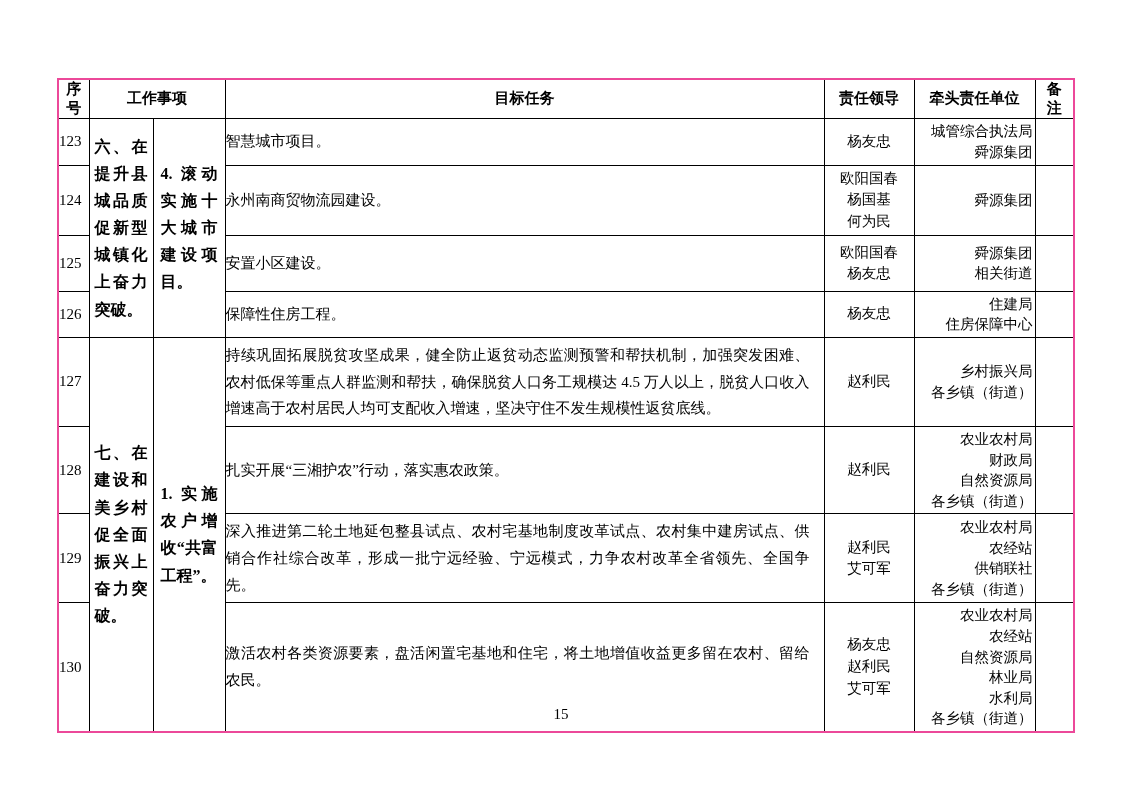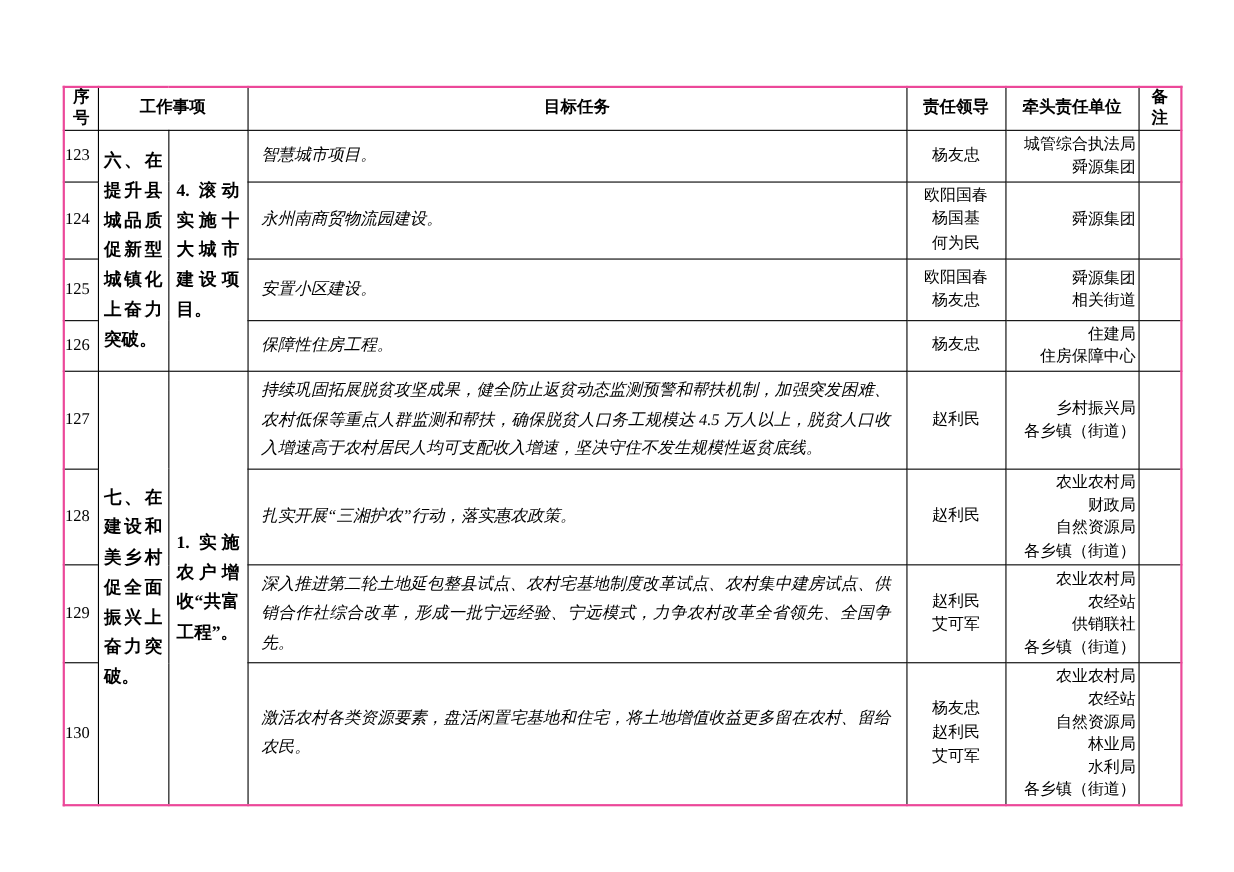--- a/index.html
+++ b/index.html
@@ -70,22 +70,21 @@
     font-size: 16px;
     text-align: justify;
     line-height: 1.7;
     padding: 2px 5px;
   }
   td.proj-cell { padding: 0 7px; }
   td.task-cell {
     font-size: 15px;
     text-align: justify;
     line-height: 1.78;
-    padding: 4px 14px 4px 12px;
-    font-style: italic;
+    padding: 4px 14px 4px 0;
   }
   td.leader-cell {
     font-size: 14.5px;
     text-align: center;
     line-height: 1.5;
     white-space: pre-line;
     padding: 2px 2px;
   }
   td.unit-cell {
     font-size: 14.5px;
@@ -209,14 +208,15 @@
 农经站
 自然资源局
 林业局
 水利局
 各乡镇（街道）</td>
       <td class="remark-cell"></td>
     </tr>
   </tbody>
     </table>
 
+  <div class="page-number">15</div>
 
 </div>
 
 </body></html>

